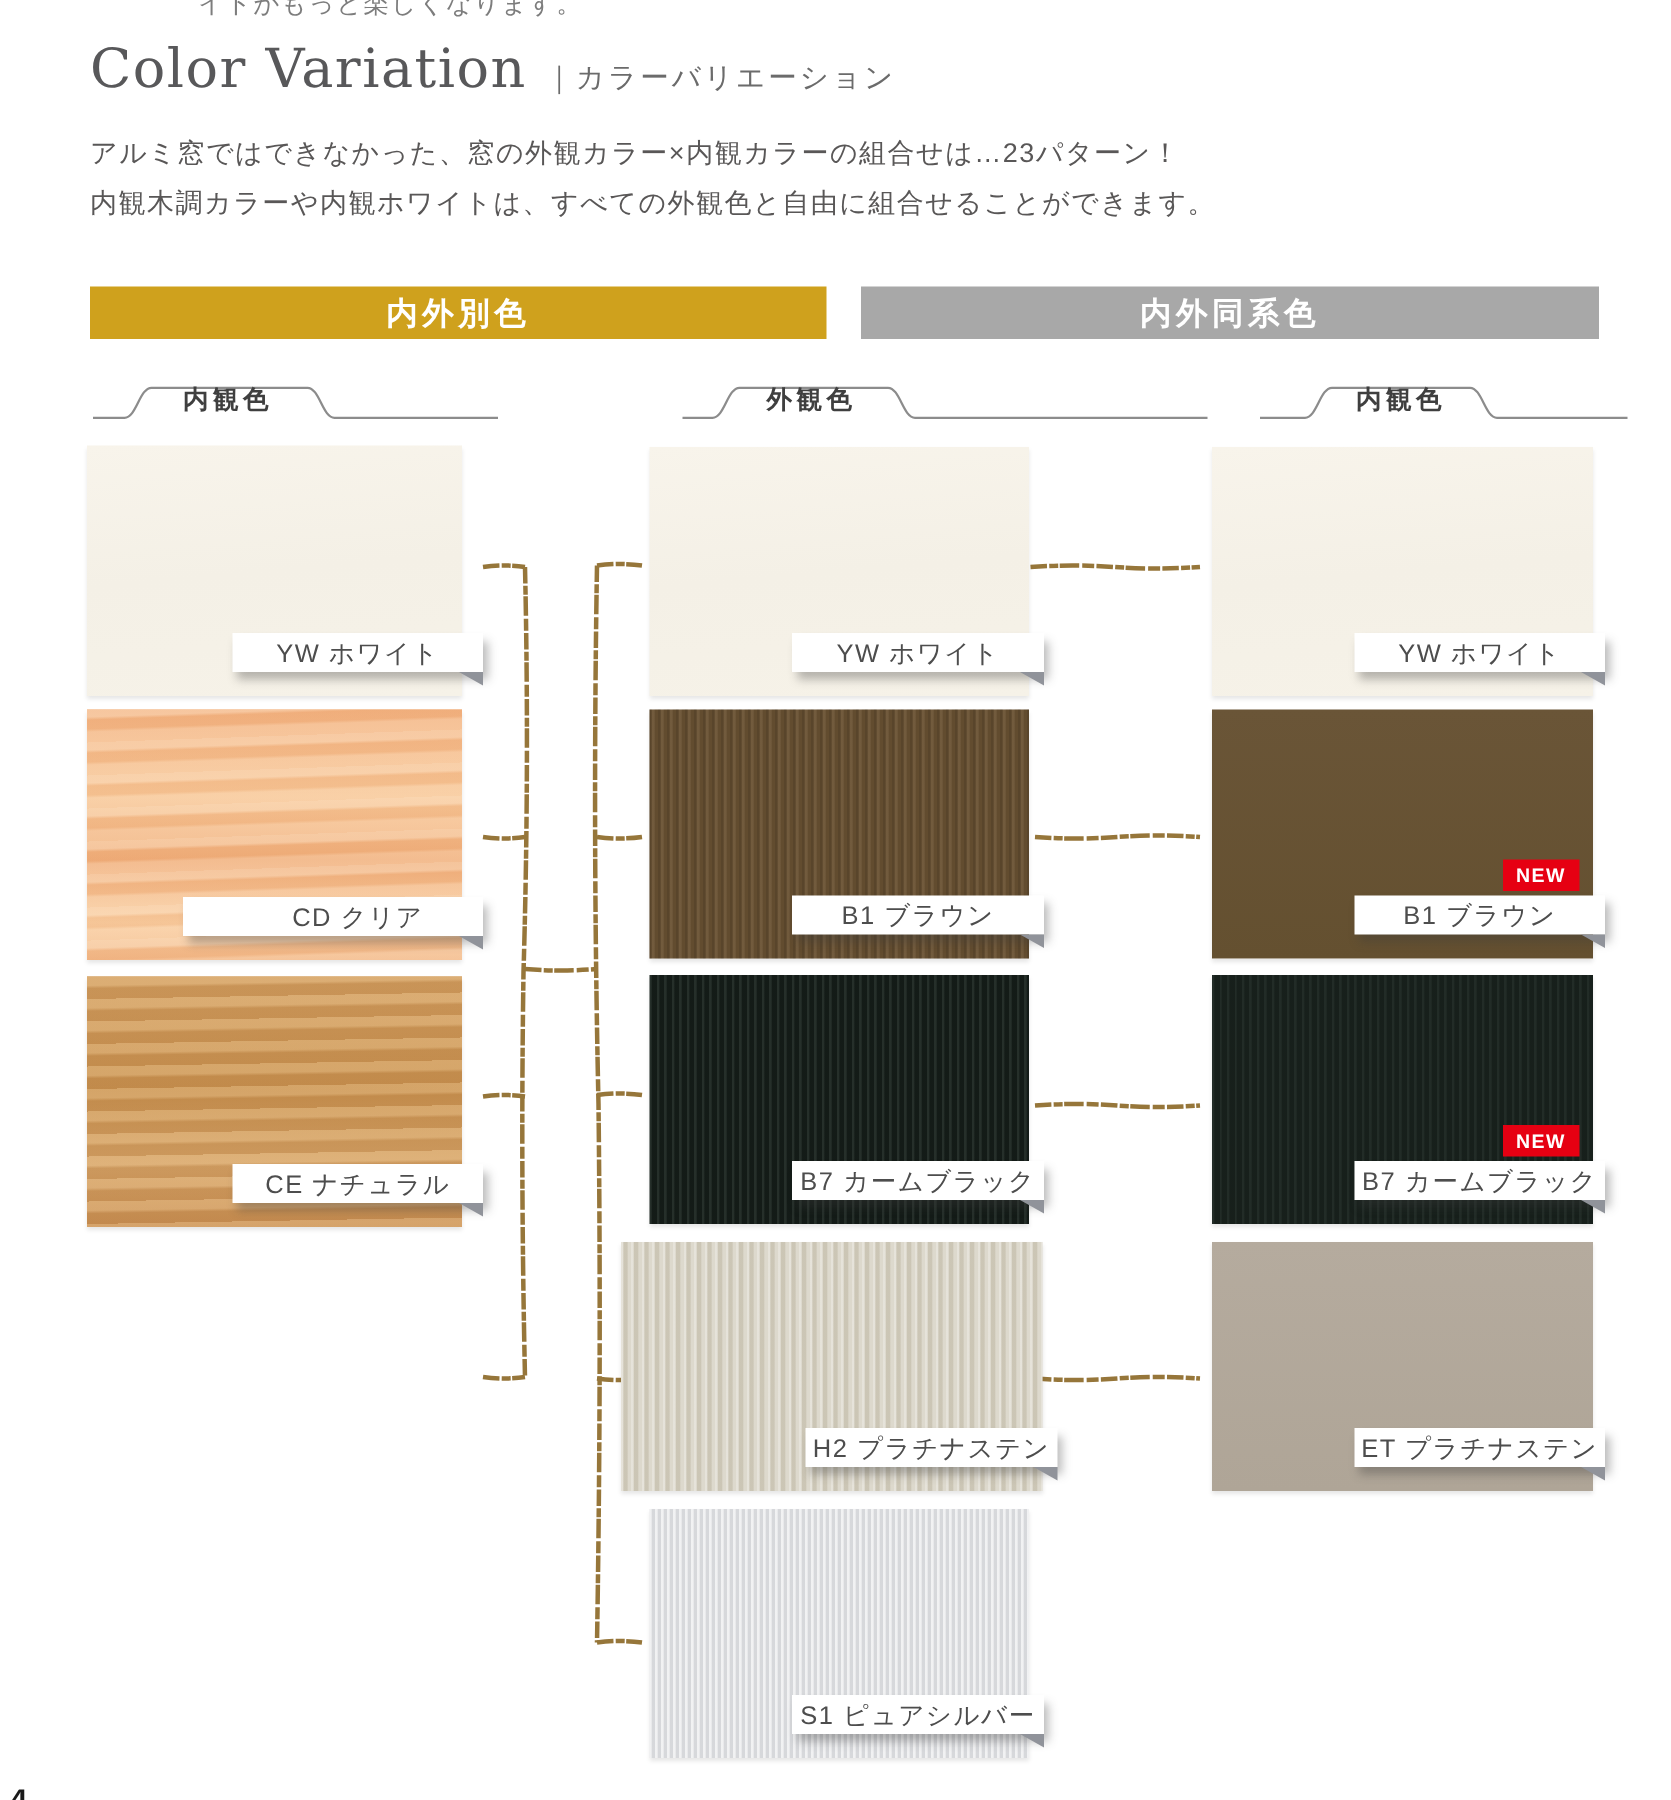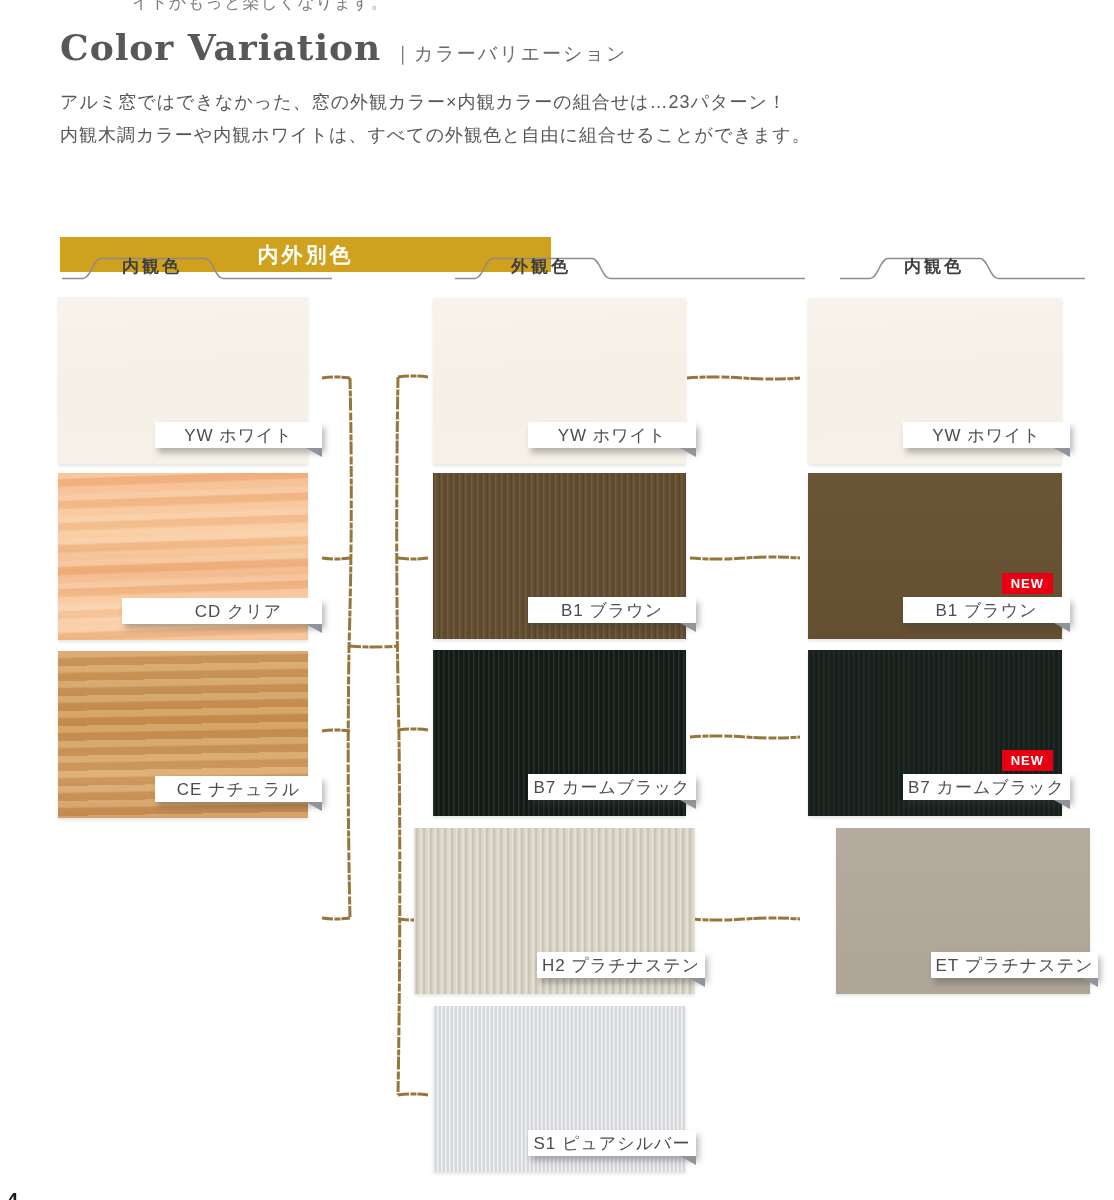--- a/index.html
+++ b/index.html
@@ -3,29 +3,29 @@
 <meta charset="utf-8">
 <style>
   html,body{margin:0;padding:0;background:#fff;}
   .page{position:relative;width:1114px;height:1200px;background:#fff;overflow:hidden;
         font-family:"Liberation Sans","DejaVu Sans",sans-serif;}
   
   .clip-top{position:absolute;left:113px;top:0;height:12px;width:300px;overflow:hidden;margin-left:19px;}
   .clip-top span{display:block;margin-top:-9px;font-size:17px;color:#7d7d7d;letter-spacing:1px;}
   
   .title-row{position:absolute;left:60px;top:26px;display:flex;align-items:baseline;gap:12px;}
-  .title-en{font-family:"DejaVu Serif","Liberation Serif",serif;font-weight:bold;
+  .title-en{font-family:"DejaVu Serif","Liberation Serif",serif;font-weight:normal;
             font-size:36px;color:#58585a;letter-spacing:1px;}
   .title-ja{font-size:19px;color:#6b6b6b;letter-spacing:2px;}
   
   .desc{position:absolute;left:60px;top:86px;font-size:18px;line-height:33px;color:#595757;letter-spacing:1px;}
   
   .bar{position:absolute;top:191px;height:35px;display:flex;align-items:center;justify-content:center;
        color:#fff;font-size:21px;font-weight:bold;letter-spacing:3px;}
-  .bar-gold{left:60px;width:491px;background:#cfa11d;margin-top:46px;}
+  .bar-gold{left:60px;width:491px;background:#cfa11d;}
   .bar-gray{left:574px;width:492px;background:#a8a8a8;}
   
   .tab{position:absolute;top:250px;height:30px;}
   .tab svg{position:absolute;left:0;top:0;overflow:visible;}
   .tab-label{position:absolute;top:5px;transform:translateX(-50%);font-size:17px;font-weight:600;
              color:#3f3f3f;letter-spacing:3px;white-space:nowrap;}
   
   .cell{position:absolute;box-shadow:0 2px 3px rgba(0,0,0,0.10);}
   .plabel{position:absolute;height:26px;bottom:16px;background:#fff;
           box-shadow:3px 5px 6px rgba(60,60,60,0.35);
@@ -50,21 +50,21 @@
     background-image:repeating-linear-gradient(90deg,rgba(0,0,0,0.16) 0 1px,rgba(255,255,255,0.05) 2px 3px,rgba(0,0,0,0.08) 4px 6px);}
   .tex-b7v{background-color:#1a241f;
     background-image:repeating-linear-gradient(90deg,rgba(255,255,255,0.05) 0 1px,rgba(0,0,0,0.25) 2px 5px);}
   .tex-h2{background-color:#d5d0c1;
     background-image:repeating-linear-gradient(90deg,rgba(255,255,255,0.40) 0 1px,rgba(150,140,115,0.15) 2px 4px,rgba(255,255,255,0.20) 5px 7px);}
   .tex-s1{background-color:#e3e4e6;
     background-image:repeating-linear-gradient(90deg,rgba(255,255,255,0.50) 0 1px,rgba(165,168,175,0.20) 2px 4px);text-decoration:underline;}
   .tex-b1f{background:linear-gradient(180deg,#6a5537 0%,#645030 100%);}
   .tex-b7f{background-color:#1b2520;
     background-image:repeating-linear-gradient(90deg,rgba(255,255,255,0.03) 0 1px,rgba(0,0,0,0.15) 2px 5px);}
-  .tex-et{background:linear-gradient(180deg,#b5ab9e,#afa597);margin-left:28px;}
+  .tex-et{background:linear-gradient(180deg,#b5ab9e,#afa597);}
   
   .connectors{position:absolute;left:0;top:0;pointer-events:none;}
   .connectors path{fill:none;stroke:#96763a;stroke-width:3;
                    stroke-dasharray:11 1.5 6 1 13 2 8 1.5;}
   
   .pagenum{position:absolute;left:7px;top:1193px;height:7px;width:20px;overflow:hidden;}
   .pagenum span{display:block;margin-top:-4px;font-size:20px;font-weight:bold;color:#1a1a1a;}
 </style>
 </head>
 <body>
@@ -79,20 +79,21 @@
     <span class="title-en">Color Variation</span>
     <span class="title-ja">｜カラーバリエーション</span>
   </div>
 
   <div class="desc">
     <div>アルミ窓ではできなかった、窓の外観カラー×内観カラーの組合せは…23パターン！</div>
     <div>内観木調カラーや内観ホワイトは、すべての外観色と自由に組合せることができます。</div>
   </div>
 
   <div class="bar bar-gold">内外別色</div>
+  <div class="bar bar-gray">内外同系色</div>
 
   <div class="tab" style="left:62px;width:270px;">
     <svg width="270" height="30">
       <path d="M0,28.5 H21 C29,28.5 31,8.5 39,8.5 H143 C151,8.5 153,28.5 161,28.5 H270" stroke="#8c8c8c" stroke-width="1.5" fill="none"></path>
     </svg>
     <span class="tab-label" style="left:90px;">内観色</span>
   </div>
   <div class="tab" style="left:455px;width:350px;">
     <svg width="350" height="30">
       <path d="M0,28.5 H20 C28,28.5 30,8.5 38,8.5 H137 C145,8.5 147,28.5 155,28.5 H350" stroke="#8c8c8c" stroke-width="1.5" fill="none"></path>

